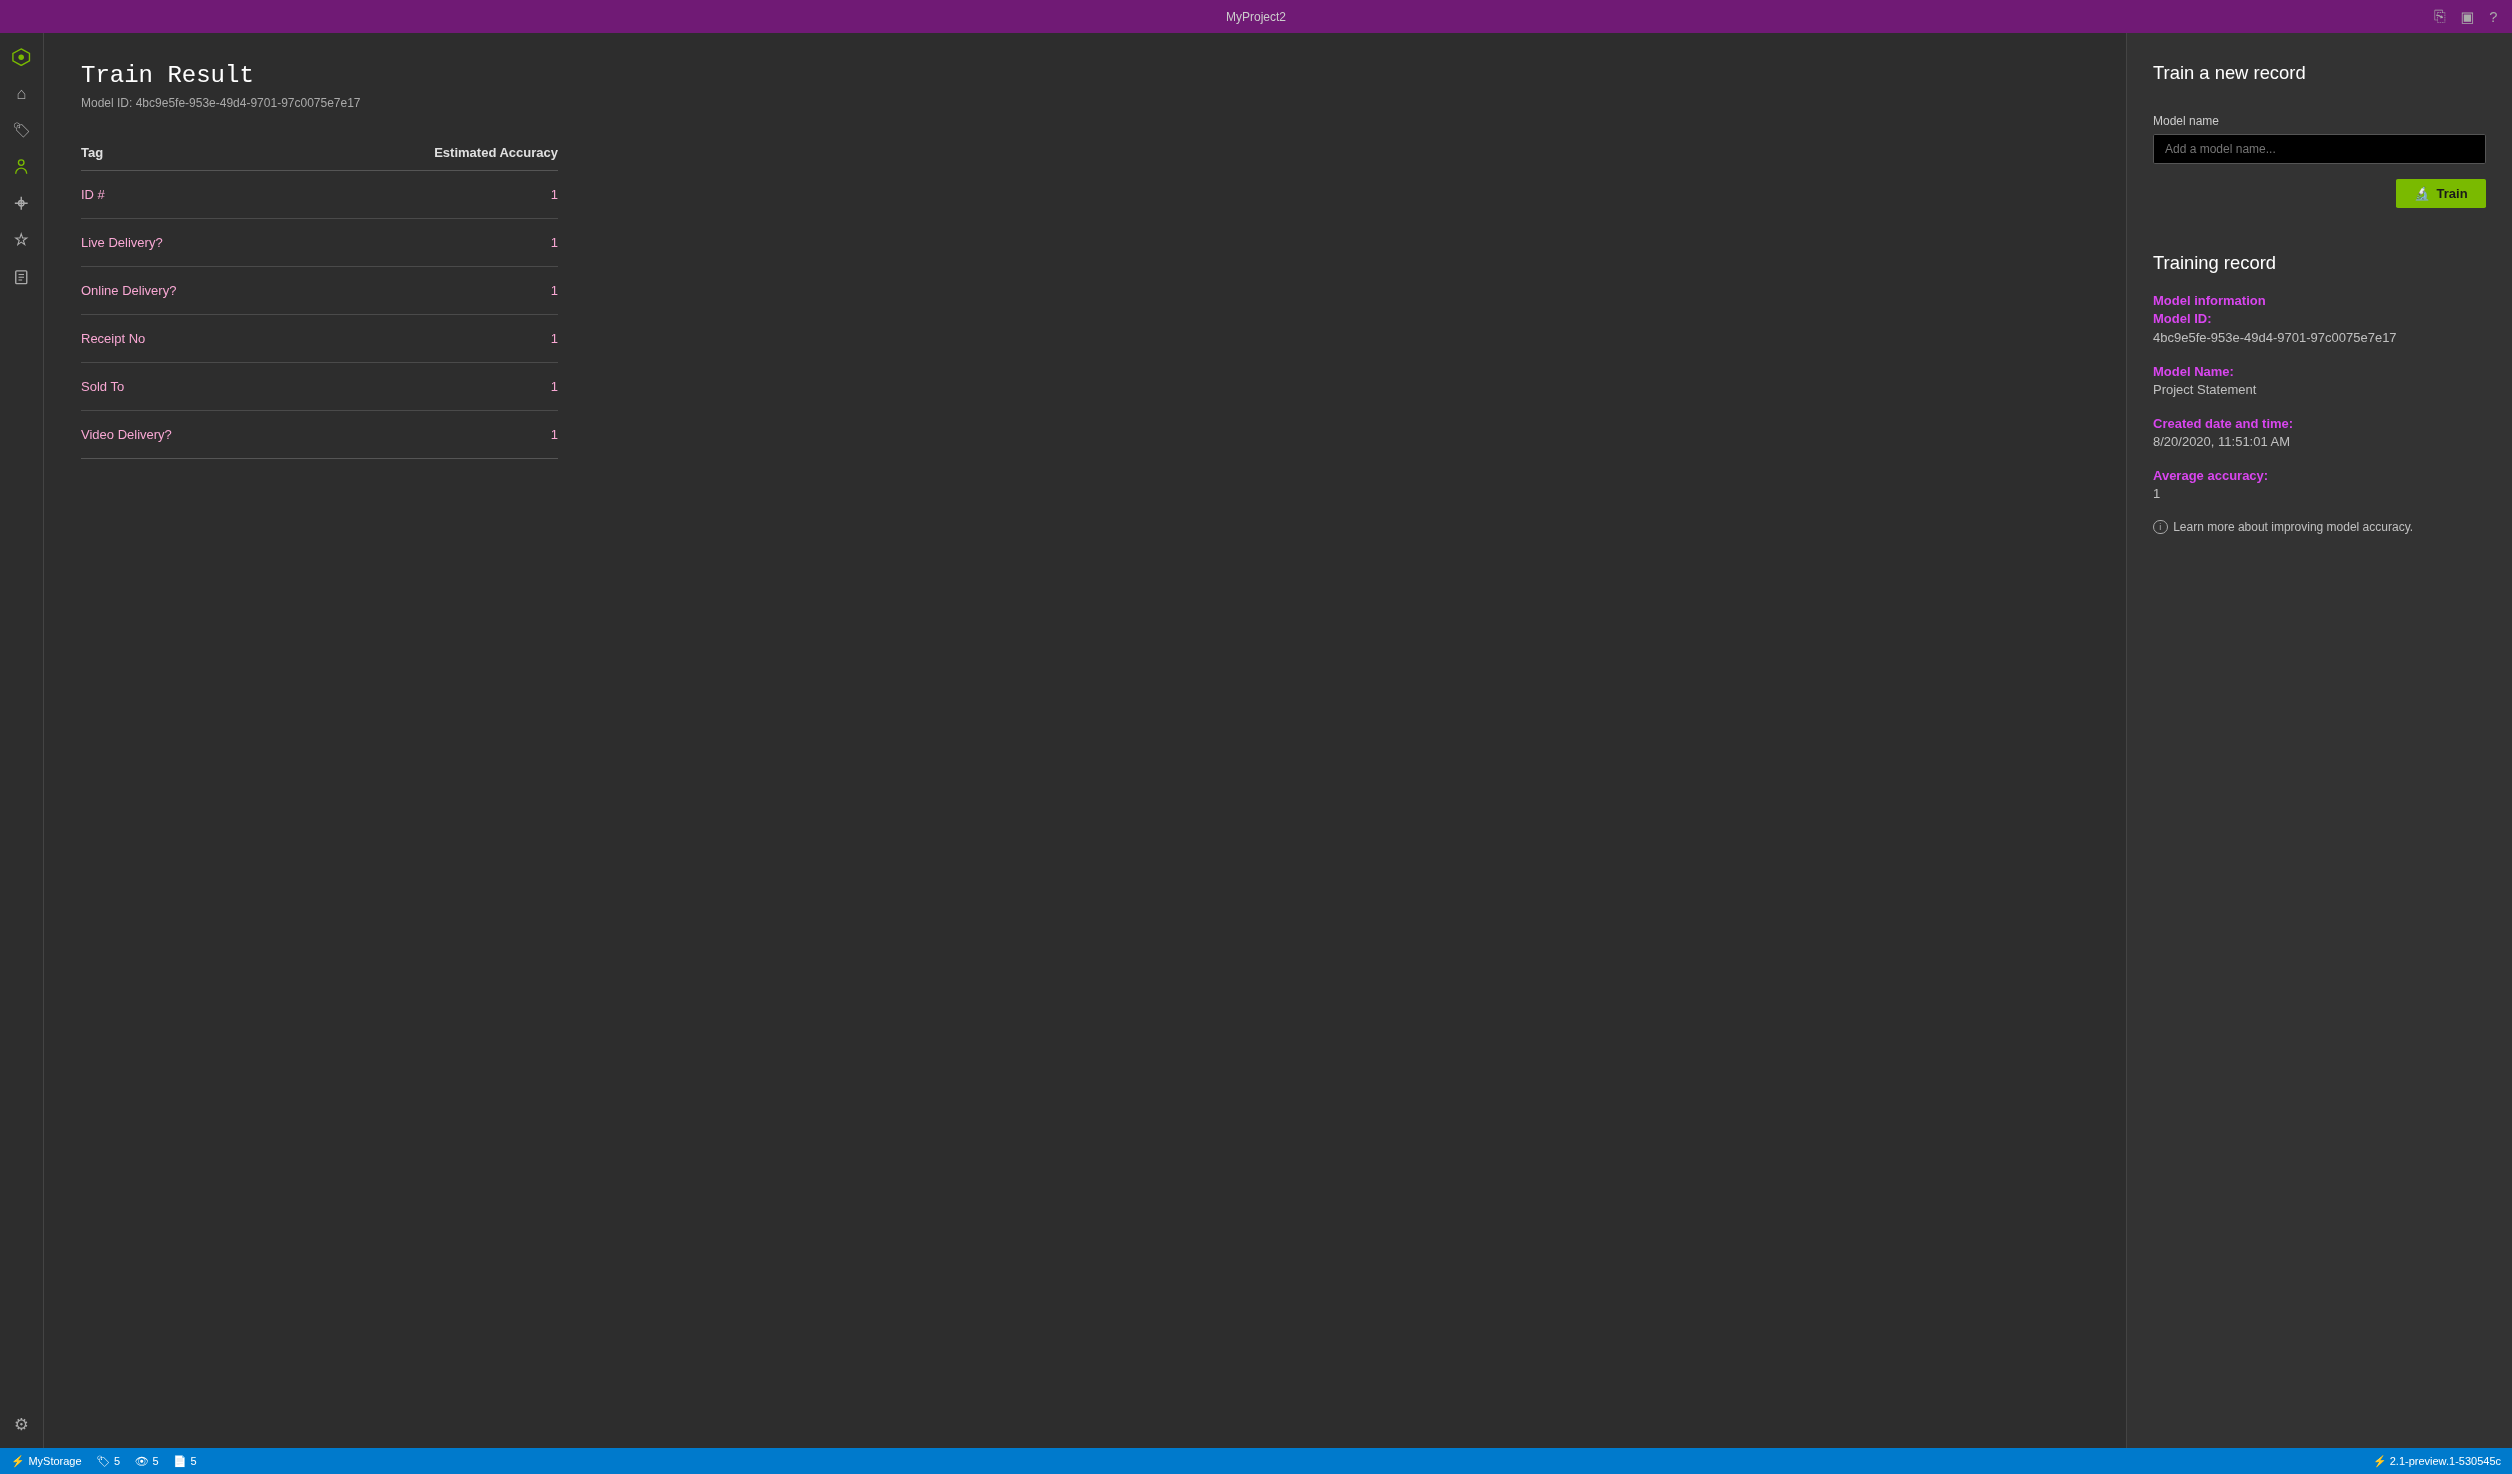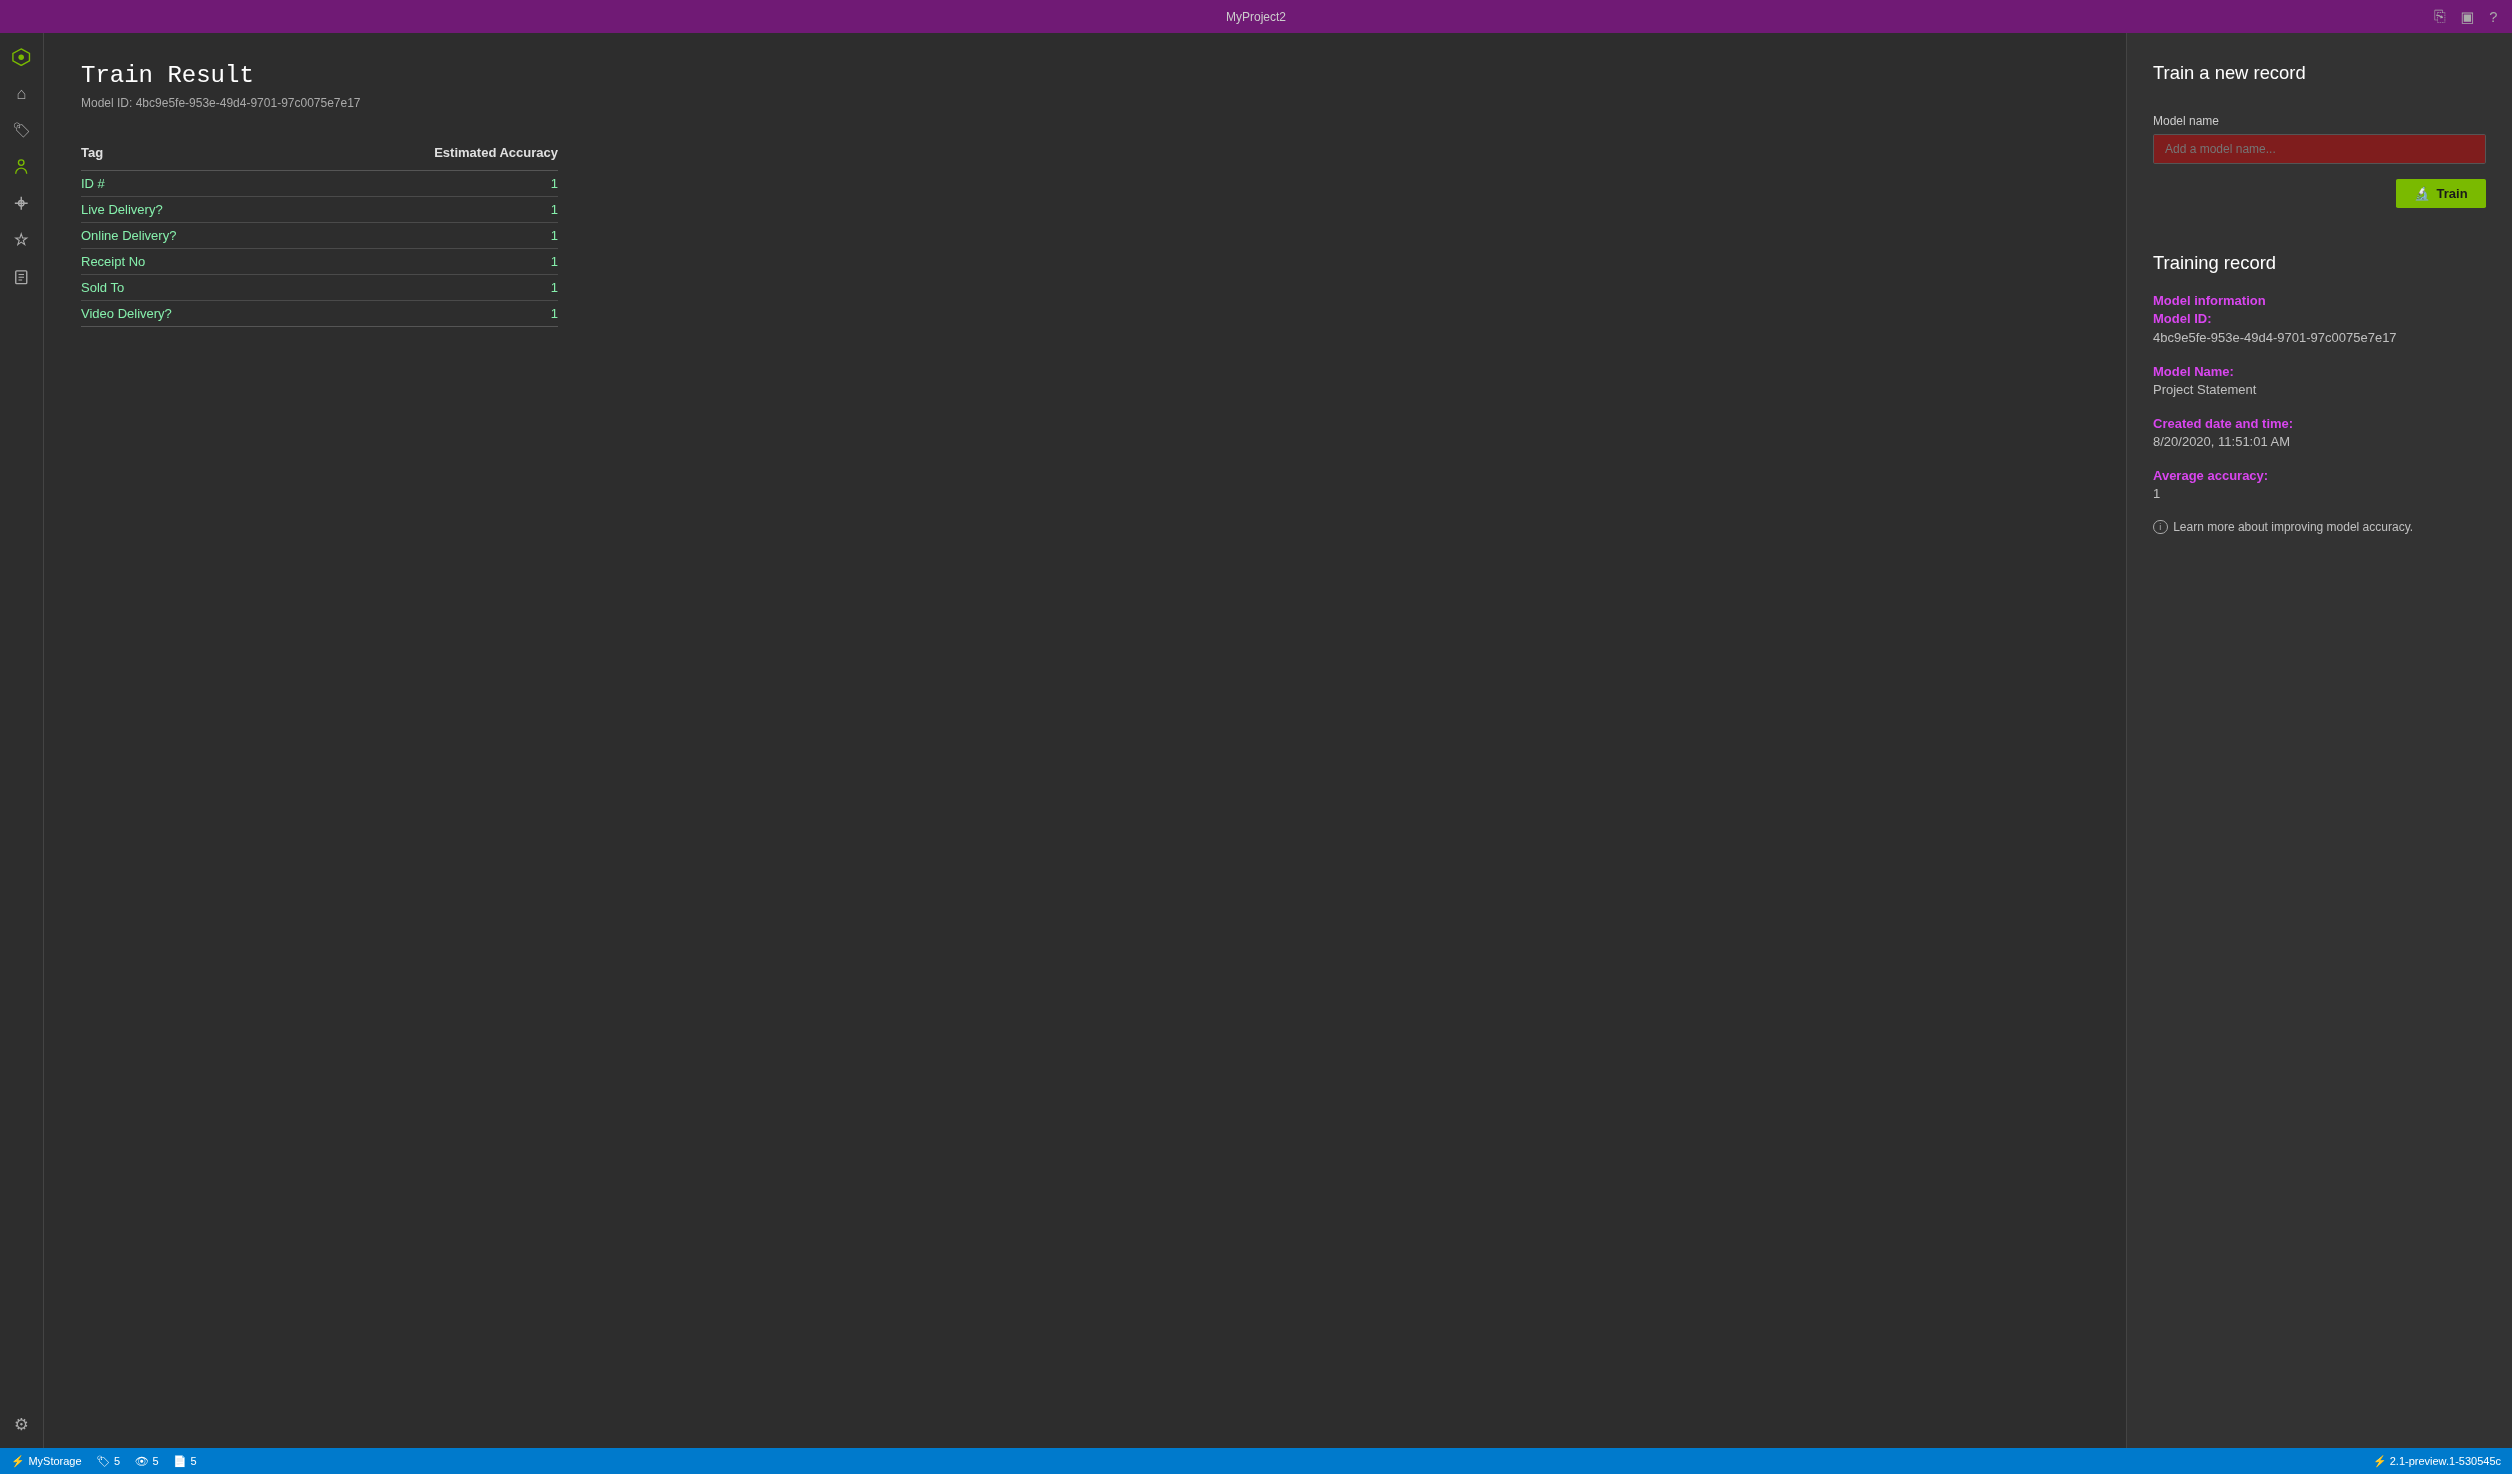--- a/index.html
+++ b/index.html
@@ -115,22 +115,22 @@
       font-size: 13px;
     }
     .results-table th.right { text-align: right; }
     .results-table tbody tr {
       border-bottom: 0.9px solid #4a4a4a;
     }
     .results-table tbody tr:last-child {
       border-bottom: 0.9px solid #555;
     }
     .results-table td {
-      padding: 5px 0;
-      color: #86efac;
+      padding: 16px 0;
+      color: #f9a8d4;
       font-size: 13px;
     }
     .results-table td.right { text-align: right; }
 
     
     .right-panel {
       width: 386px;
       background: #333333;
       padding: 29px 26px;
       overflow-y: auto;
@@ -144,21 +144,21 @@
       margin-bottom: 18.4px;
     }
     .field-label {
       font-size: 12px;
       color: #cccccc;
       margin-bottom: 5.5px;
       margin-top: 30px;
     }
     .model-name-input {
       width: 100%;
-      background: #7f1d1d;
+      background: #000000;
       border: 0.9px solid #555;
       color: #999;
       padding: 7.3px 11px;
       font-size: 12px;
       border-radius: 1.8px;
       outline: none;
       margin-bottom: 14.7px;
     }
     .train-btn {
       float: right;

